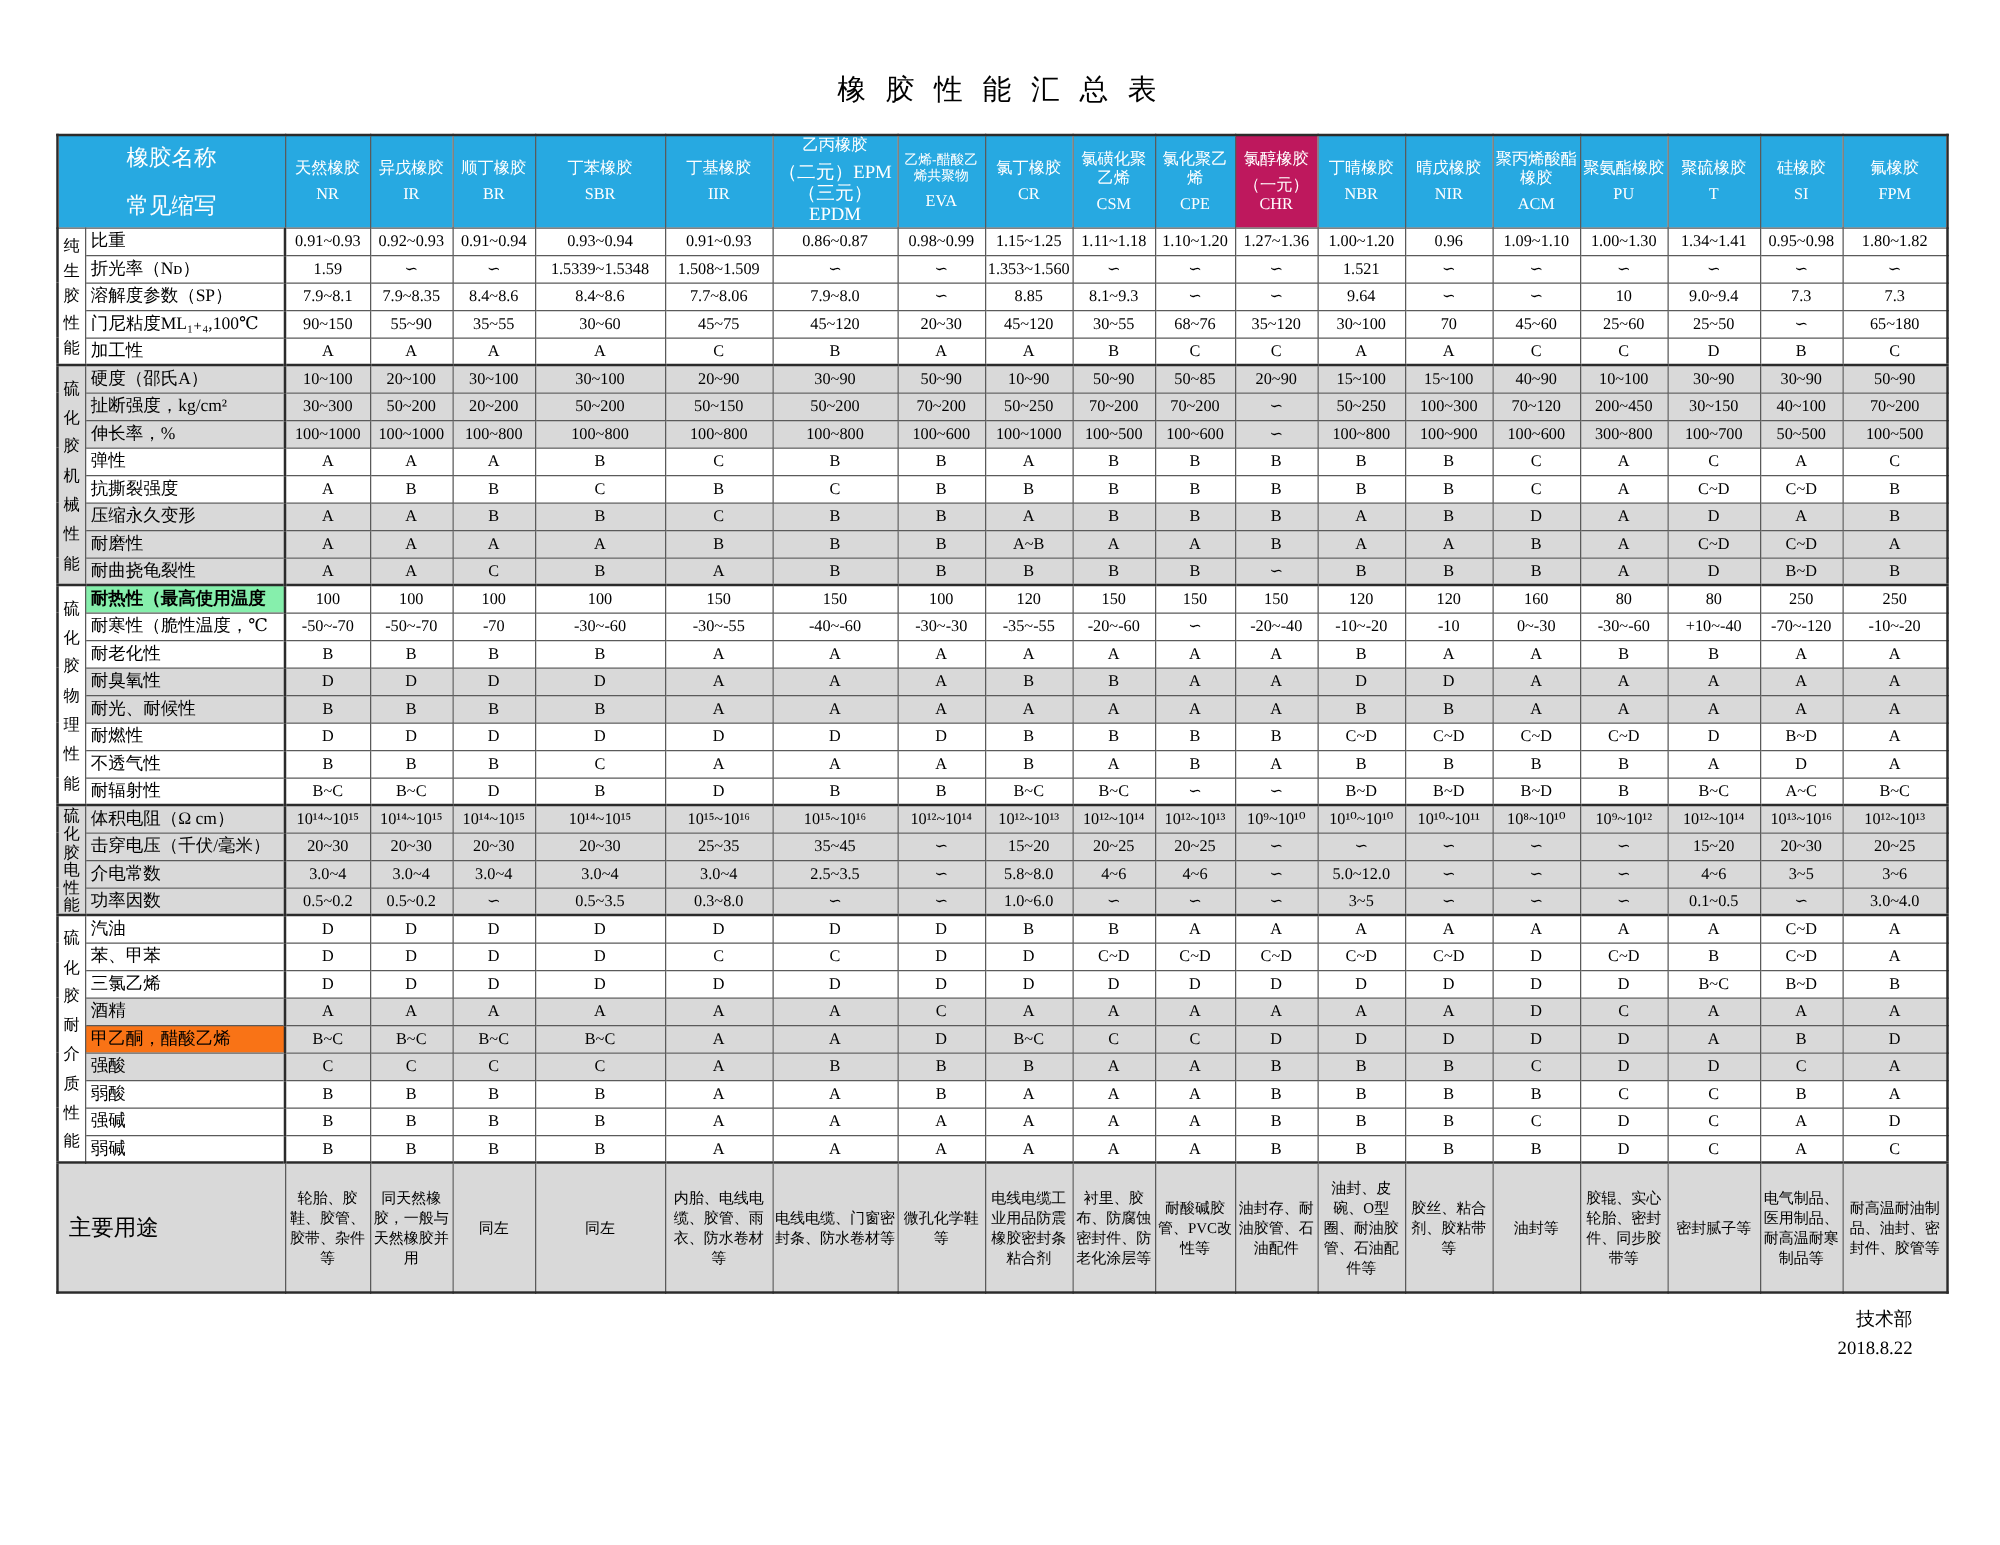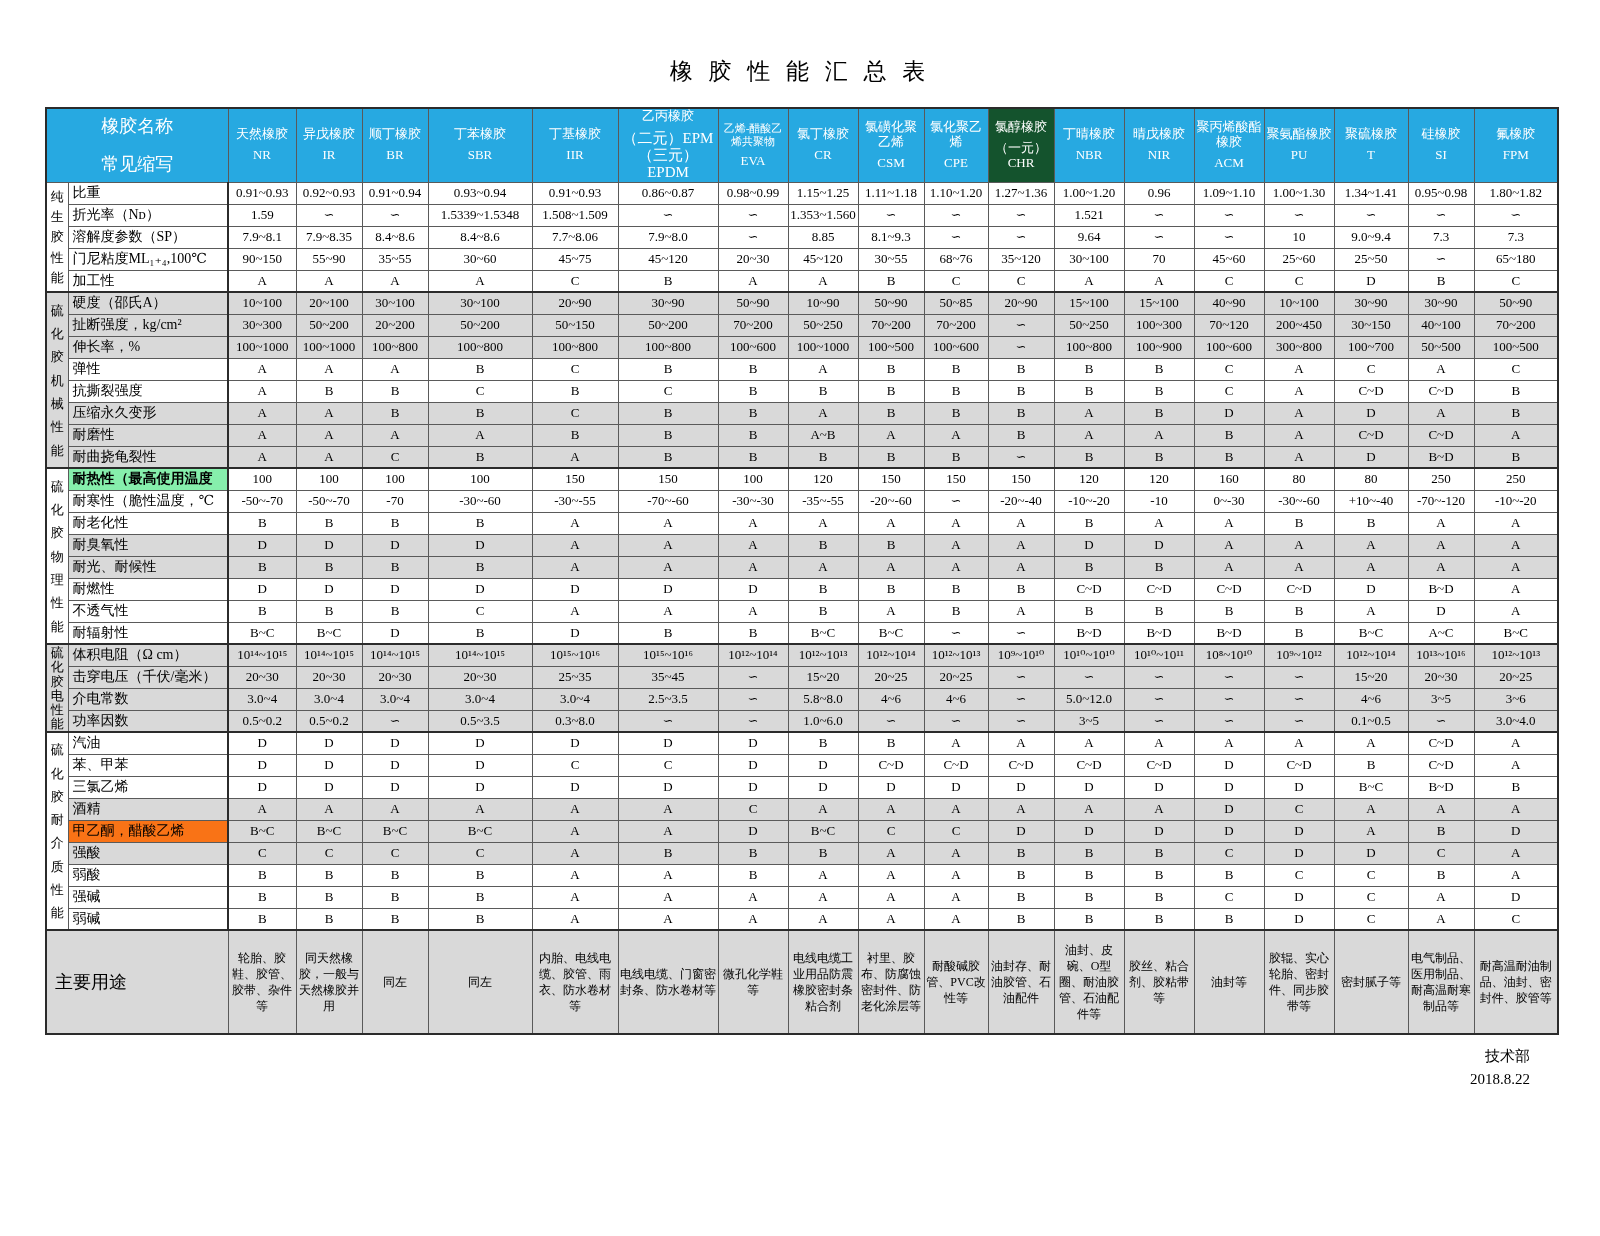--- a/index.html
+++ b/index.html
@@ -116,21 +116,21 @@
           <div class="hdr-abbr">CR</div>
         </th>
         <th style="background: rgb(39, 169, 225);">
           <div class="hdr-name">氯磺化聚乙烯</div>
           <div class="hdr-abbr">CSM</div>
         </th>
         <th style="background: rgb(39, 169, 225);">
           <div class="hdr-name">氯化聚乙烯</div>
           <div class="hdr-abbr">CPE</div>
         </th>
-        <th style="background: #14532d; margin-left: 16px;">
+        <th style="background: #be185d; margin-left: 16px;">
           <div class="hdr-name">氯醇橡胶</div>
           <div class="hdr-abbr">（一元）
 CHR</div>
         </th>
         <th style="background: rgb(39, 169, 225);">
           <div class="hdr-name">丁晴橡胶</div>
           <div class="hdr-abbr">NBR</div>
         </th>
         <th style="background: rgb(39, 169, 225);">
           <div class="hdr-name">晴戊橡胶</div>
@@ -484,21 +484,21 @@
         <td>250</td>
         <td>250</td>
       </tr>
       <tr>
         <td class="rowlabel" style="background: rgb(255, 255, 255);">耐寒性（脆性温度，℃</td>
         <td>-50~-70</td>
         <td>-50~-70</td>
         <td>-70</td>
         <td>-30~-60</td>
         <td>-30~-55</td>
-        <td>-70~-60</td>
+        <td>-40~-60</td>
         <td>-30~-30</td>
         <td>-35~-55</td>
         <td>-20~-60</td>
         <td>∽</td>
         <td>-20~-40</td>
         <td>-10~-20</td>
         <td>-10</td>
         <td>0~-30</td>
         <td>-30~-60</td>
         <td>+10~-40</td>

